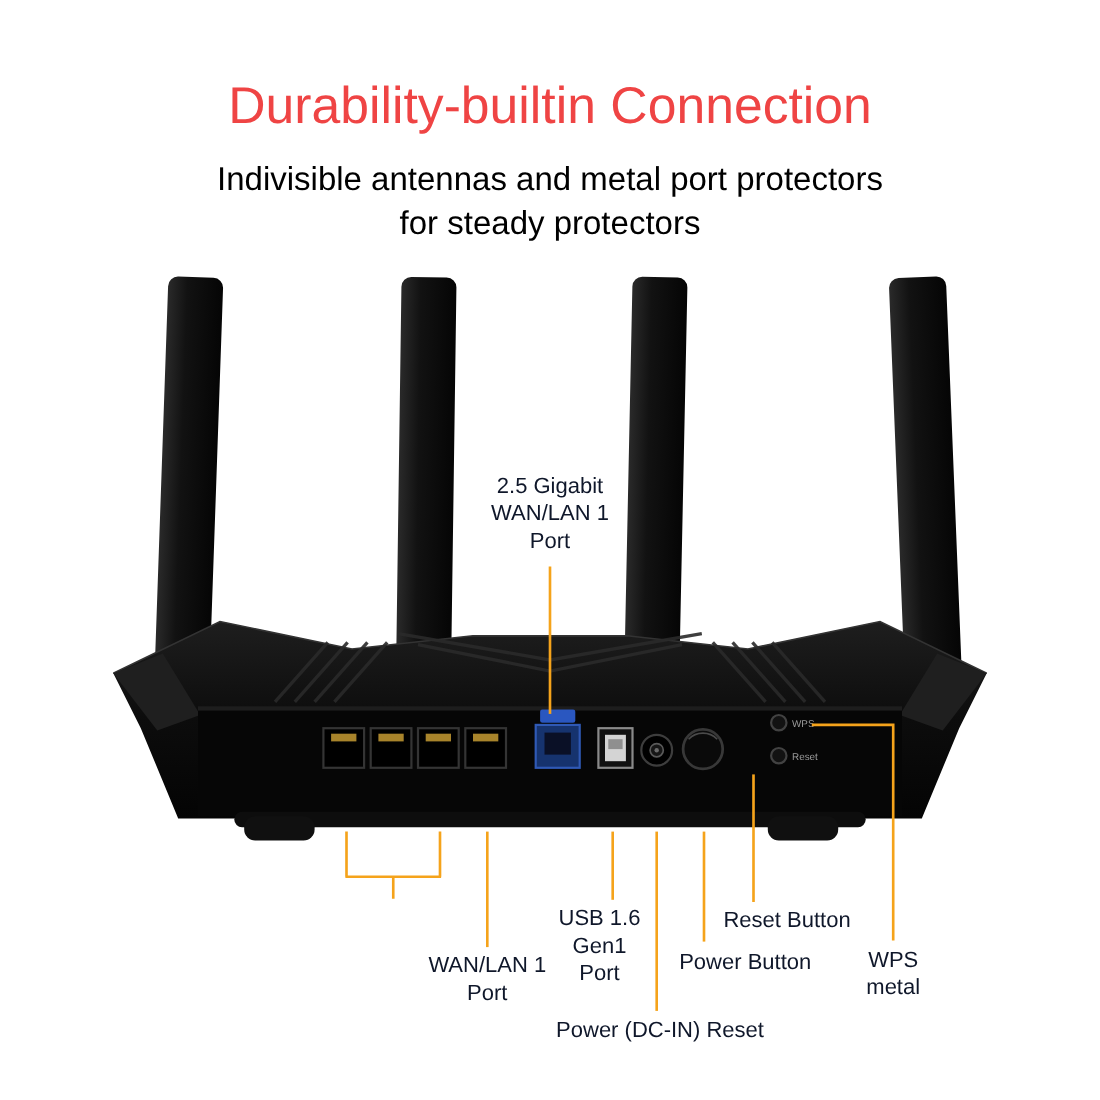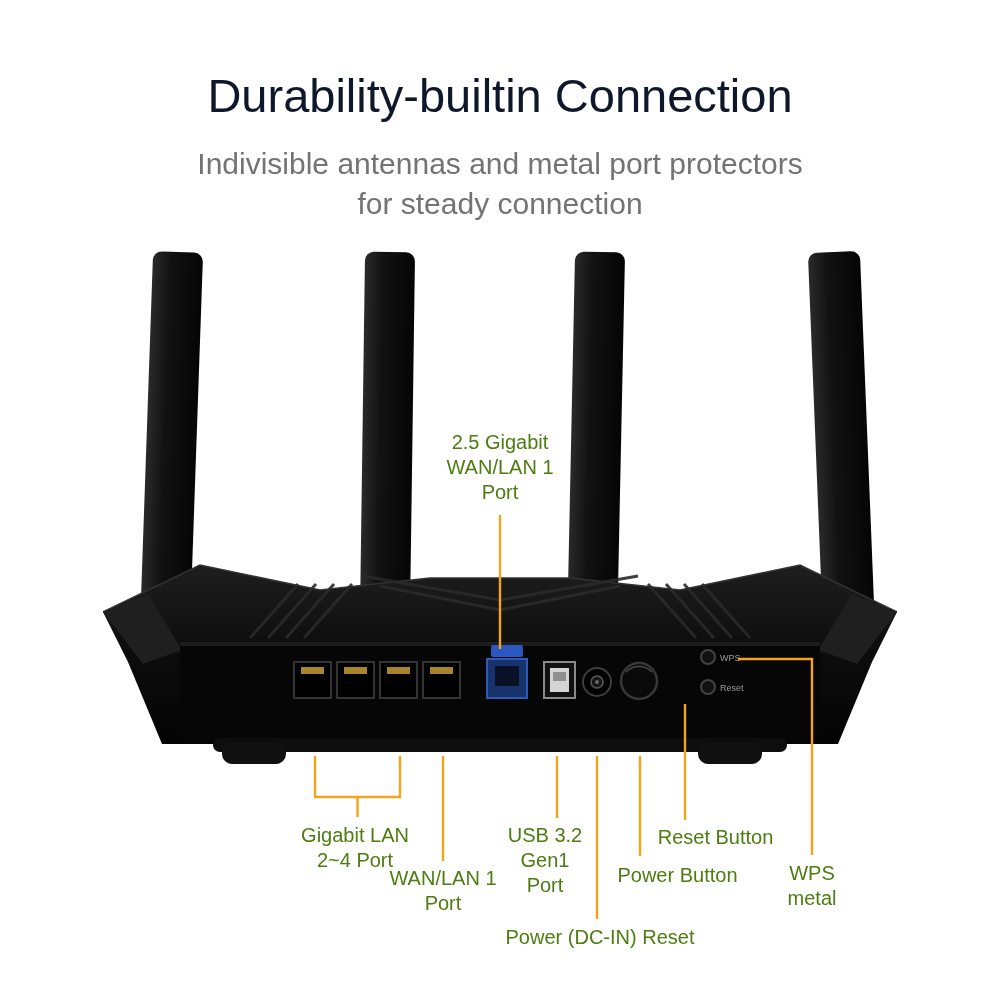--- a/index.html
+++ b/index.html
@@ -1,23 +1,23 @@
 <!DOCTYPE html>
 <html><head>
 <meta charset="utf-8">
 <style>
   html,body{margin:0;padding:0;background:#fff;}
   .page{position:relative;width:1000px;height:1000px;background:#ffffff;
         font-family:"Liberation Sans",sans-serif;overflow:hidden;}
   .title{position:absolute;left:0;top:68px;width:1000px;text-align:center;
-         font-size:47px;font-weight:400;color:#0f172a;}
+         font-size:47px;font-weight:400;color:#ef4444;}
   .subtitle{position:absolute;left:0;top:144px;width:1000px;text-align:center;
-         font-size:30px;line-height:40px;font-weight:400;color:#737373;}
+         font-size:30px;line-height:40px;font-weight:400;color:#000000;}
   .callout{position:absolute;text-align:center;font-size:20px;line-height:25px;
-         color:#4d7c0f;}
+         color:#0f172a;}
   .c-wan25{left:420px;top:430px;width:160px;}
   .c-lan{left:275px;top:823px;width:160px;}
   .c-wan1{left:363px;top:866px;width:160px;}
   .c-usb{left:465px;top:823px;width:160px;}
   .c-dc{left:500px;top:925px;width:200px;}
   .c-powerbtn{left:595px;top:863px;width:165px;}
   .c-resetbtn{left:633px;top:825px;width:165px;}
   .c-wps{left:752px;top:861px;width:120px;}
   svg{position:absolute;left:0;top:0;}
 </style>
@@ -139,41 +139,37 @@
       <path d="M597 756 L597 919"></path>
       <path d="M640 756 L640 856"></path>
       <path d="M685 704 L685 820"></path>
       <path d="M738 659 L812 659 L812 855"></path>
     </g>
   </svg>
 
   <div class="title">Durability-builtin Connection</div>
   <div class="subtitle">
     <div>Indivisible antennas and metal port protectors</div>
-    <div>for steady connection</div>
+    <div>for steady protectors</div>
   </div>
 
   <div class="callout c-wan25">
     <div>2.5 Gigabit</div>
     <div>WAN/LAN 1</div>
     <div>Port</div>
   </div>
 
-  <div class="callout c-lan">
-    <div>Gigabit LAN</div>
-    <div>2~4 Port</div>
-  </div>
 
   <div class="callout c-wan1">
     <div>WAN/LAN 1</div>
     <div>Port</div>
   </div>
 
   <div class="callout c-usb">
-    <div>USB 3.2</div>
+    <div>USB 1.6</div>
     <div>Gen1</div>
     <div>Port</div>
   </div>
 
   <div class="callout c-dc">Power (DC-IN) Reset</div>
 
   <div class="callout c-resetbtn">Reset Button</div>
 
   <div class="callout c-powerbtn">Power Button</div>
 

